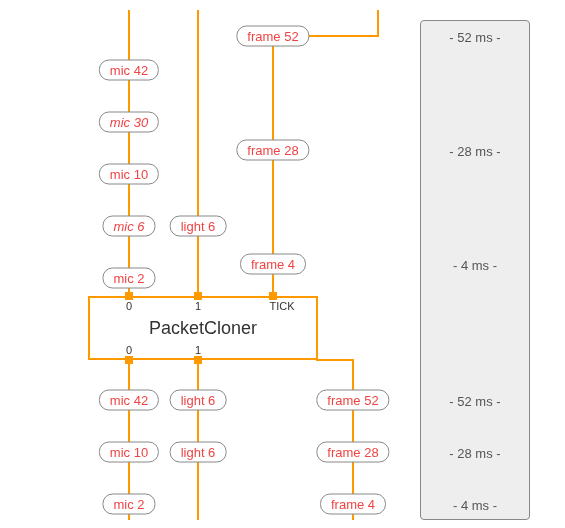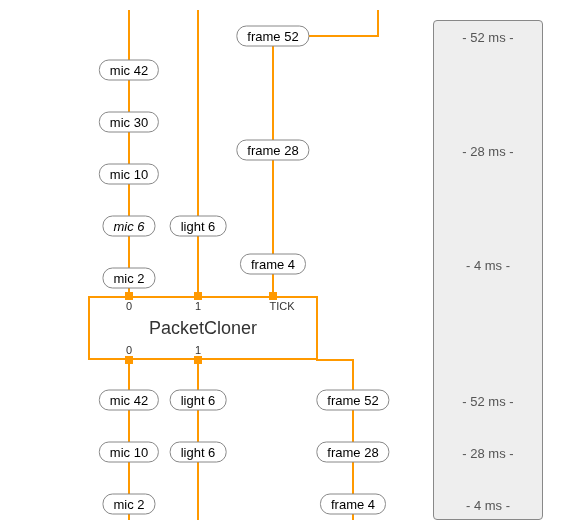--- a/index.html
+++ b/index.html
@@ -25,21 +25,21 @@
   .hline { height: 2px; }
 
   
   .node {
     position: absolute;
     background: #fff;
     border: 1px solid #888;
     border-radius: 10px;
     padding: 2px 10px;
     font-size: 13px;
-    color: #000000;
+    color: #ef4444;
     white-space: nowrap;
     transform: translate(-50%, -50%);
     z-index: 3;
   }
 
   
   .mainbox {
     position: absolute;
     border: 2px solid #ff9900;
     background: #fff;
@@ -72,21 +72,20 @@
   }
 
   
   .timebar {
     position: absolute;
     background: #eee;
     border: 1px solid #888;
     border-radius: 4px;
     z-index: 2;
     box-sizing: border-box;
-    margin-left: 13px;
   }
   .time-label {
     position: absolute;
     left: 50%;
     transform: translate(-50%, -50%);
     font-size: 13px;
     color: #555;
   }
 </style>
 </head>
@@ -104,21 +103,21 @@
 <div class="vline" style="left:272px; top:35px; height:261px;"></div>
 
 <div class="vline" style="left:128px; top:360px; height:160px;"></div>
 
 <div class="vline" style="left:197px; top:360px; height:160px;"></div>
 
 <div class="hline" style="top:359px; left:316px; width:38px;"></div>
 <div class="vline" style="left:352px; top:359px; height:161px;"></div>
 
 <div class="node" style="left:129px; top:70px;">mic 42</div>
-<div class="node" style="left:129px; top:122px;">mic 30</div>
+<div class="node" style="left:129px; top:122px;font-style:italic;">mic 30</div>
 <div class="node" style="left:129px; top:174px;">mic 10</div>
 <div class="node" style="left:129px; top:226px;font-style:italic;">mic 6</div>
 <div class="node" style="left:129px; top:278px;">mic 2</div>
 
 <div class="node" style="left:198px; top:226px;">light 6</div>
 
 <div class="node" style="left:273px; top:36px;">frame 52</div>
 <div class="node" style="left:273px; top:150px;">frame 28</div>
 <div class="node" style="left:273px; top:264px;">frame 4</div>
 

